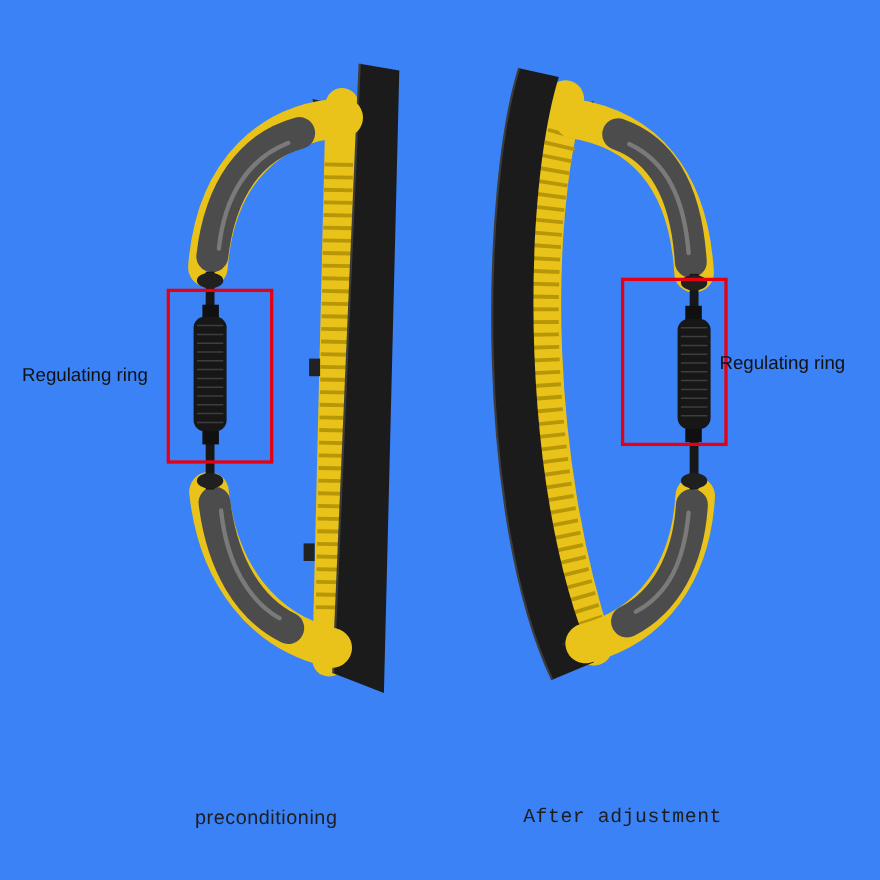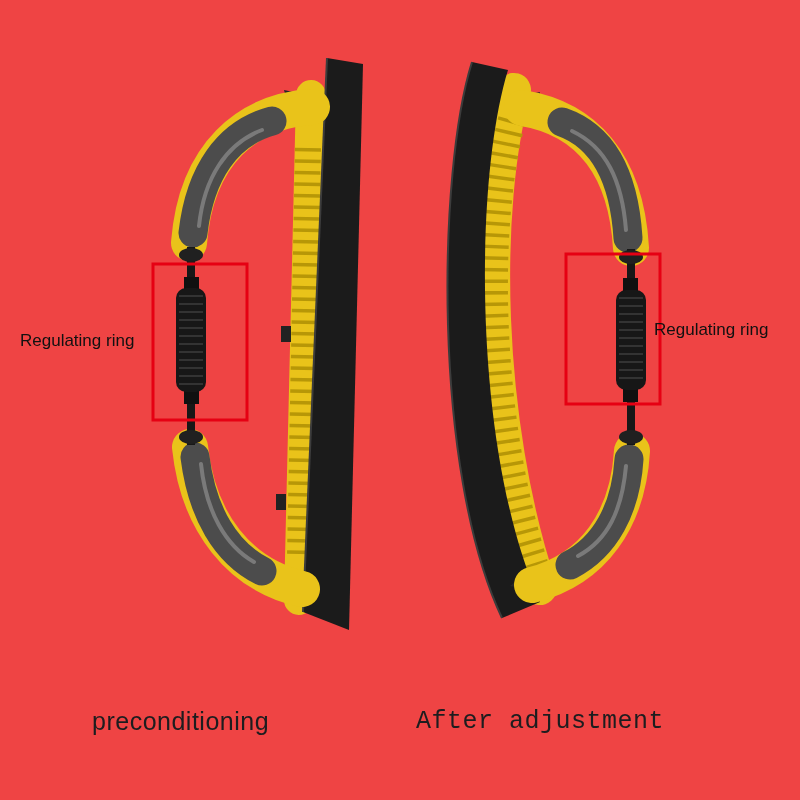--- a/index.html
+++ b/index.html
@@ -1,27 +1,27 @@
 <!DOCTYPE html>
 <html><head>
 <meta charset="utf-8">
 <style>
   html,body{margin:0;padding:0;background:#ffffff;}
   .canvas{
-    position:relative;width:800px;height:800px;background:#ef4444;
+    position:relative;width:800px;height:800px;background:#3b82f6;
     font-family:"Liberation Sans",sans-serif;overflow:hidden;
   }
   .figure-svg{position:absolute;left:0;top:0;}
   .annotation{
     position:absolute;font-size:17px;color:#111111;white-space:nowrap;
     font-family:"Liberation Sans",sans-serif;
   }
   .caption{
-    position:absolute;font-size:25px;color:#1d1d1f;width:300px;
-    letter-spacing:0.5px;font-family:"Liberation Sans",sans-serif;
+    position:absolute;font-size:18px;color:#1d1d1f;width:300px;text-align:center;
+    letter-spacing:0.5px;font-family:"Liberation Sans",sans-serif;margin-top:26px;
   }
 </style>
 </head>
 <body>
 
 <div class="canvas">
 
   <svg class="figure-svg" width="800" height="800" viewBox="0 0 800 800">
 
     <g>

